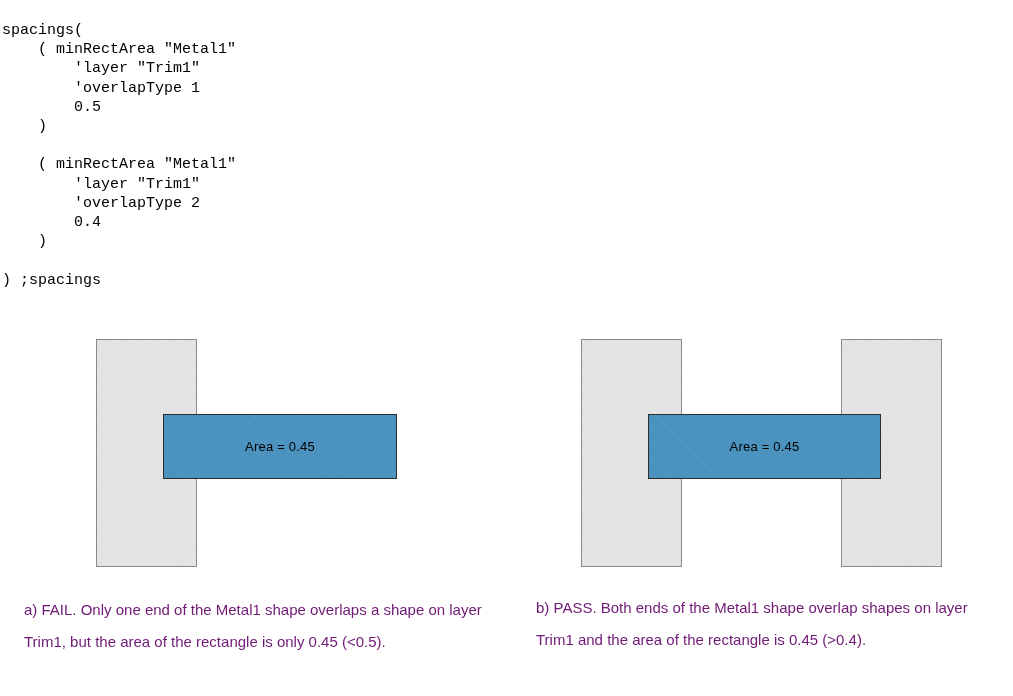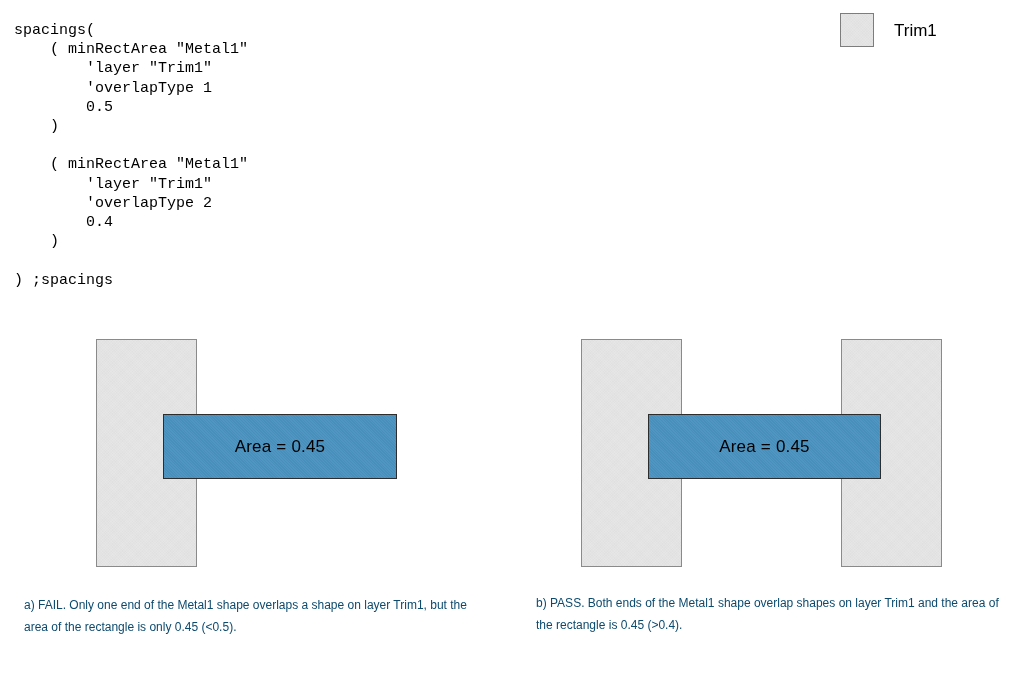--- a/index.html
+++ b/index.html
@@ -20,21 +20,20 @@
   #code-block {
     position: absolute;
     left: 2px;
     top: 6px;
     font-family: "Liberation Mono", "DejaVu Sans Mono", monospace;
     font-size: 15px;
     line-height: 19.2px;
     white-space: pre;
     color: #000000;
     letter-spacing: 0px;
-    margin-left: 12px;
   }
 
   
   #legend {
     position: absolute;
     left: 840px;
     top: 11px;
     width: 170px;
   }
   .legend-row {
@@ -81,32 +80,32 @@
   .shape-metal {
     background-color: #4a92c0;
     background-image:
       repeating-linear-gradient(45deg, rgba(255,255,255,0.035) 0 1px, rgba(0,0,0,0.025) 1px 2px);
     border: 1px solid #2d2d2d;
     display: flex;
     align-items: center;
     justify-content: center;
   }
   .metal-label {
-    font-size: 17px;
+    font-size: 13px;
     color: #000000;
     line-height: 1;
     letter-spacing: 0.2px;
   }
 
   
   .caption {
     position: absolute;
-    font-size: 12px;
-    line-height: 22px;
-    color: #0c4a6e;
+    font-size: 15px;
+    line-height: 32px;
+    color: #701a75;
   }
   #caption-a { left: 24px;  top: 594px; width: 470px; }
   #caption-b { left: 536px; top: 592px; width: 470px; }
 </style>
 </head>
 <body>
 
 <pre id="code-block">spacings(
     ( minRectArea "Metal1"
         'layer "Trim1"
@@ -117,24 +116,20 @@
     ( minRectArea "Metal1"
         'layer "Trim1"
         'overlapType 2
         0.4
     )
 
 ) ;spacings</pre>
 
 <div id="legend">
 
-  <div class="legend-row">
-    <span class="legend-swatch" style="background-color:#e6e6e6; background-image:repeating-linear-gradient(45deg, rgba(0,0,0,0.012) 0 1px, rgba(255,255,255,0.012) 1px 2px), repeating-linear-gradient(-45deg, rgba(0,0,0,0.012) 0 1px, rgba(255,255,255,0.012) 1px 2px);"></span>
-    <span class="legend-label">Trim1</span>
-  </div>
 
 
 </div>
 
 <div id="diagram-area">
 
   <div class="shape shape-trim" style="left:96px; top:339px; width:101px; height:228px;"></div>
 
   <div class="shape shape-metal" style="left:163px; top:414px; width:234px; height:65px;">
     <span class="metal-label">Area = 0.45</span>

